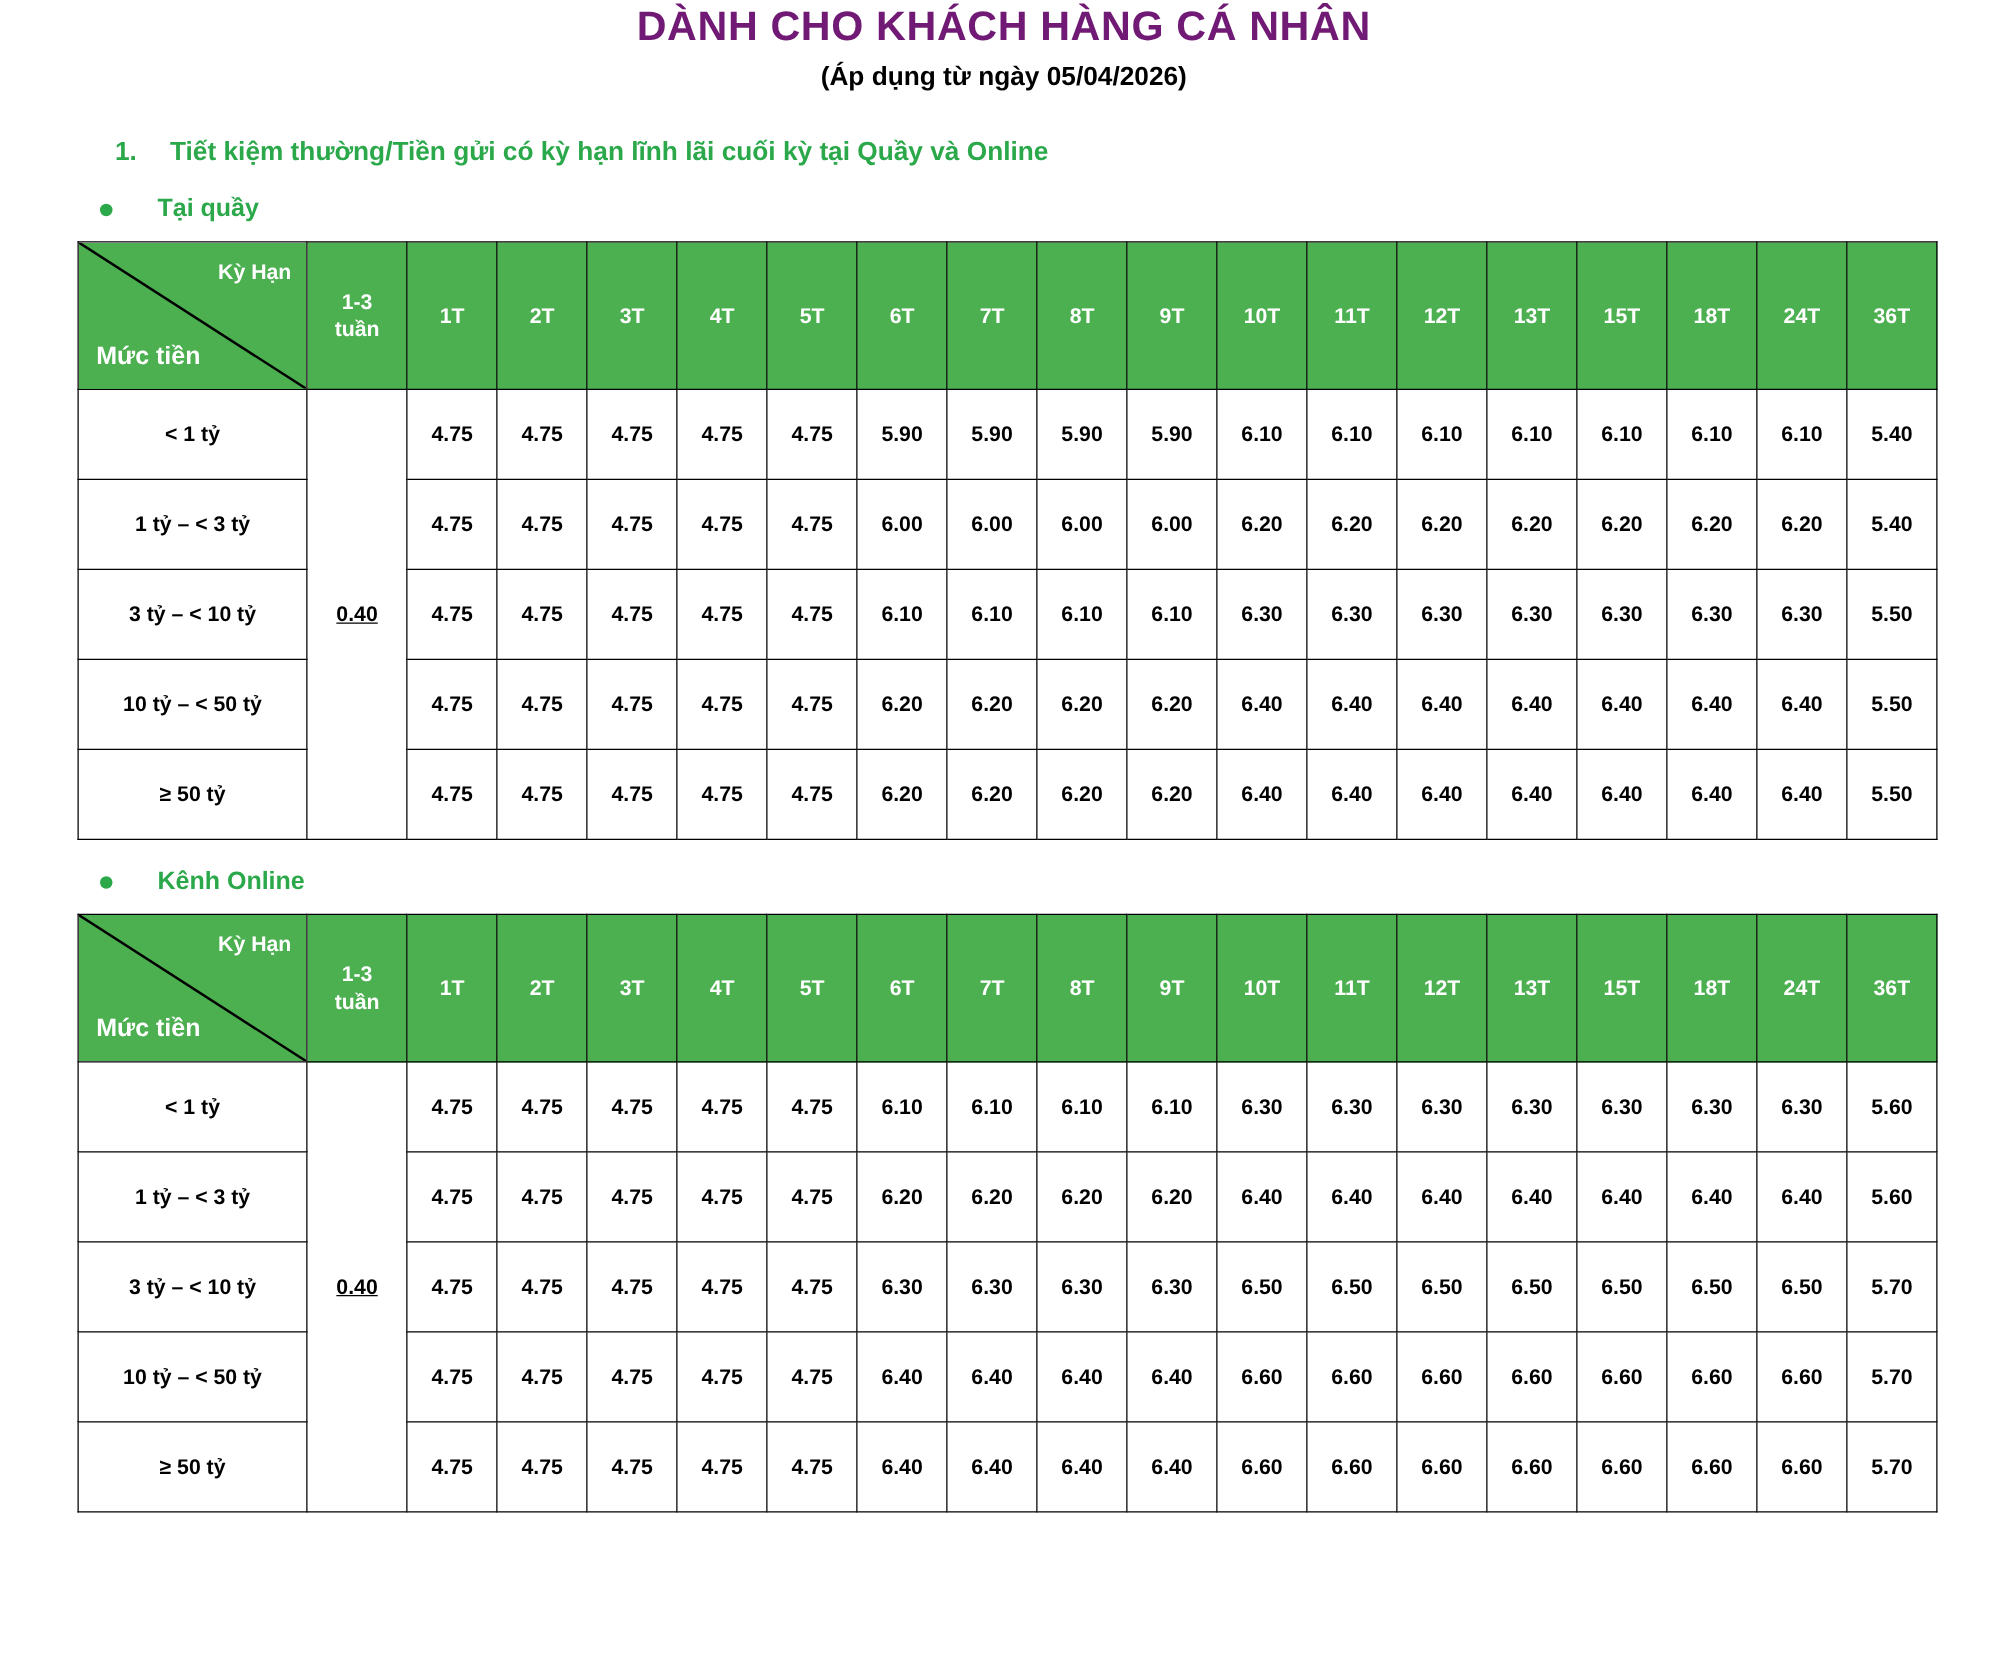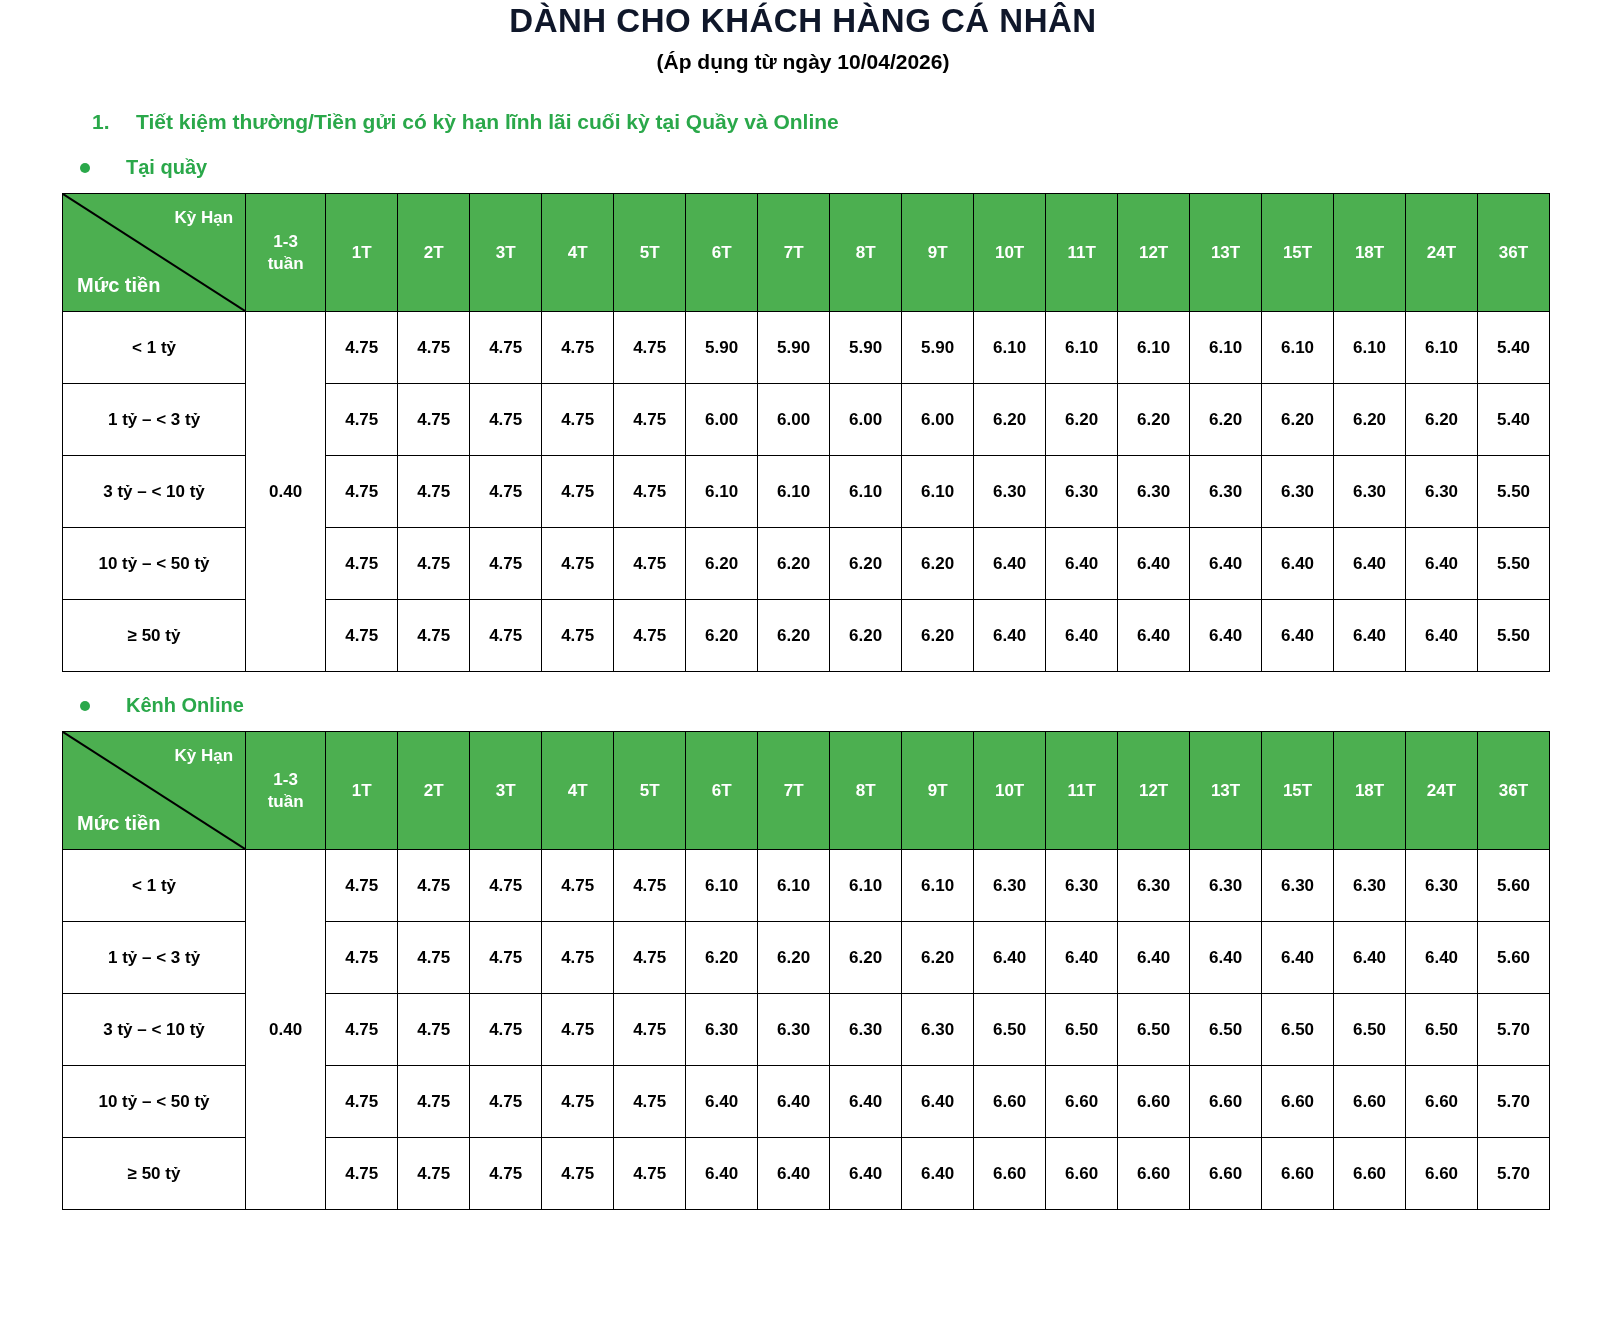--- a/index.html
+++ b/index.html
@@ -15,21 +15,21 @@
     color: #000000;
     position: relative;
   }
   .doc-title {
     text-align: center;
     font-size: 33px;
     font-weight: bold;
     letter-spacing: 0.5px;
     margin: 0;
     padding-top: 2px;
-    color: #0f172a;
+    color: #701a75;
   }
   .doc-subtitle {
     text-align: center;
     font-size: 21px;
     font-weight: bold;
     margin: 10px 0 0 0;
     color: #000;
   }
   .section {
     margin-top: 36px;
@@ -125,29 +125,30 @@
   td.tier-cell {
     width: 178px;
     font-size: 17px;
     font-weight: bold;
     margin-left: 26px;
   }
   td.week-val {
     width: 78px;
     font-size: 17px;
     font-weight: bold;
+    text-decoration: underline;
   }
   td.rate { width: 70px; }
   .spacer-bottom { height: 40px; }
 </style>
 </head>
 <body>
 
 <h1 class="doc-title">DÀNH CHO KHÁCH HÀNG CÁ NHÂN</h1>
-<div class="doc-subtitle">(Áp dụng từ ngày 10/04/2026)</div>
+<div class="doc-subtitle">(Áp dụng từ ngày 05/04/2026)</div>
 
 <div class="section">
   <div class="section-heading">
     <span class="section-num">1.</span>
     <span>Tiết kiệm thường/Tiền gửi có kỳ hạn lĩnh lãi cuối kỳ tại Quầy và Online</span>
   </div>
 
   <div class="sub-heading">
     <span class="bullet"></span>
     <span>Tại quầy</span>

